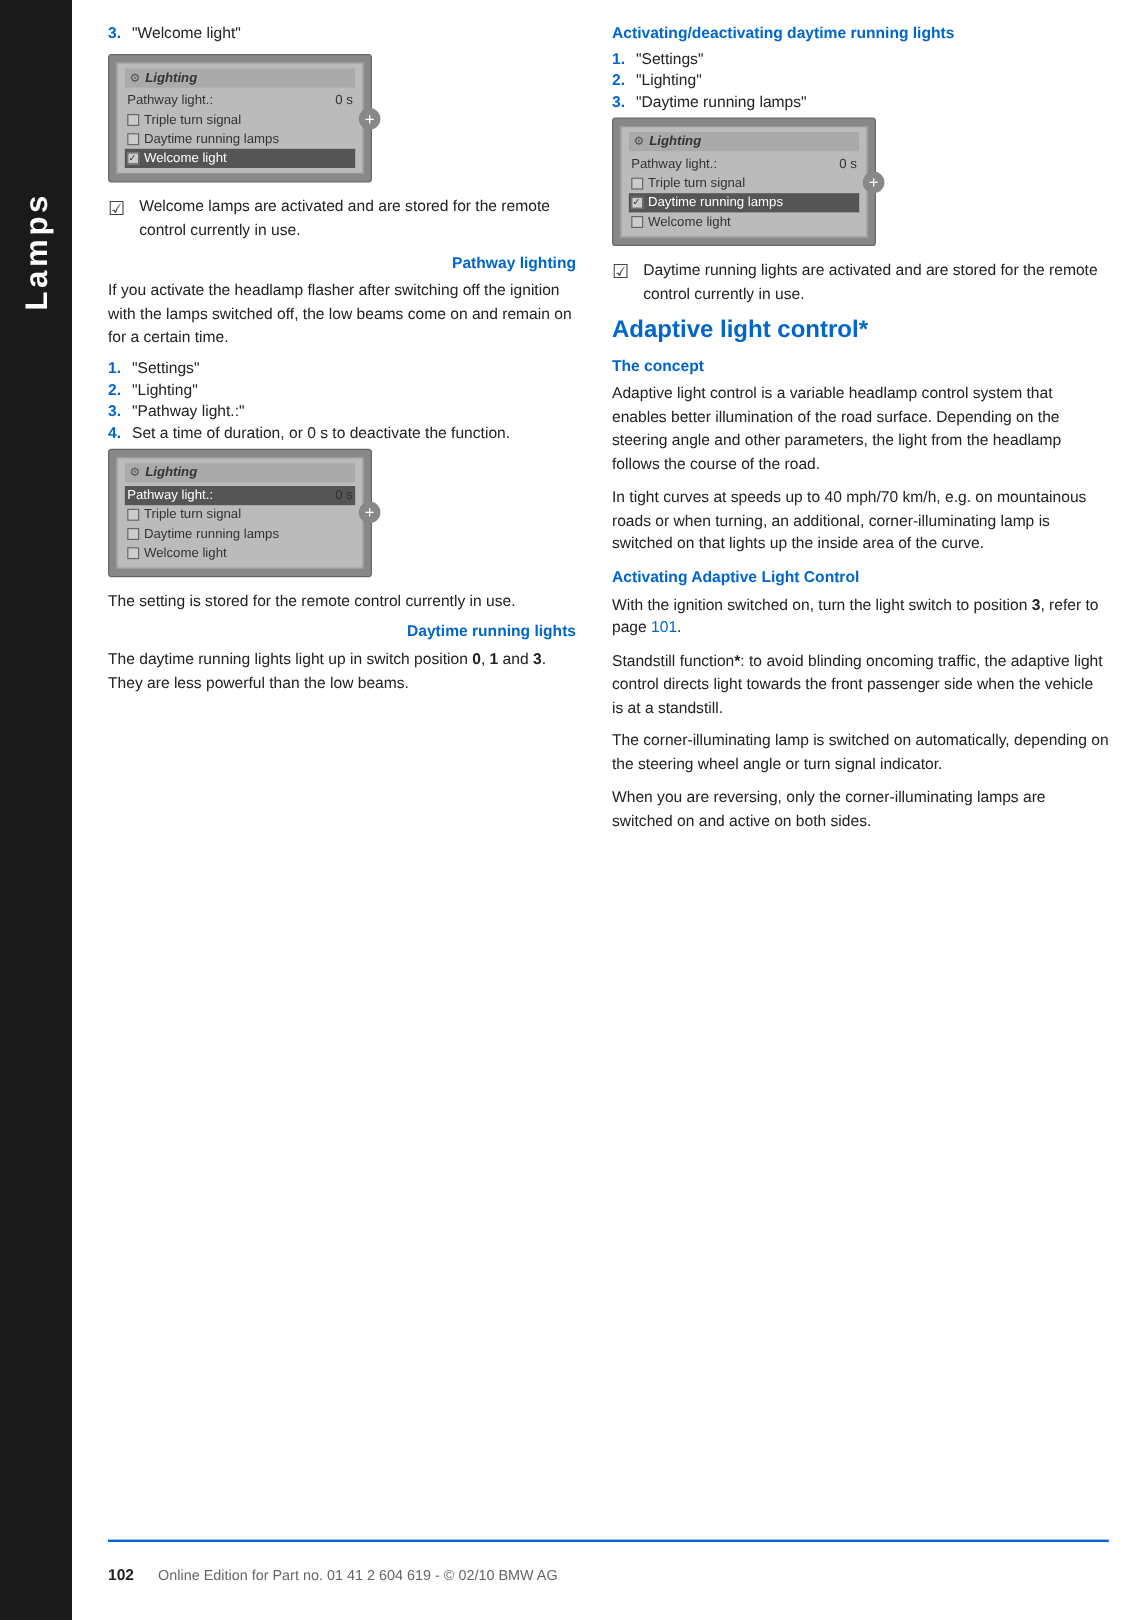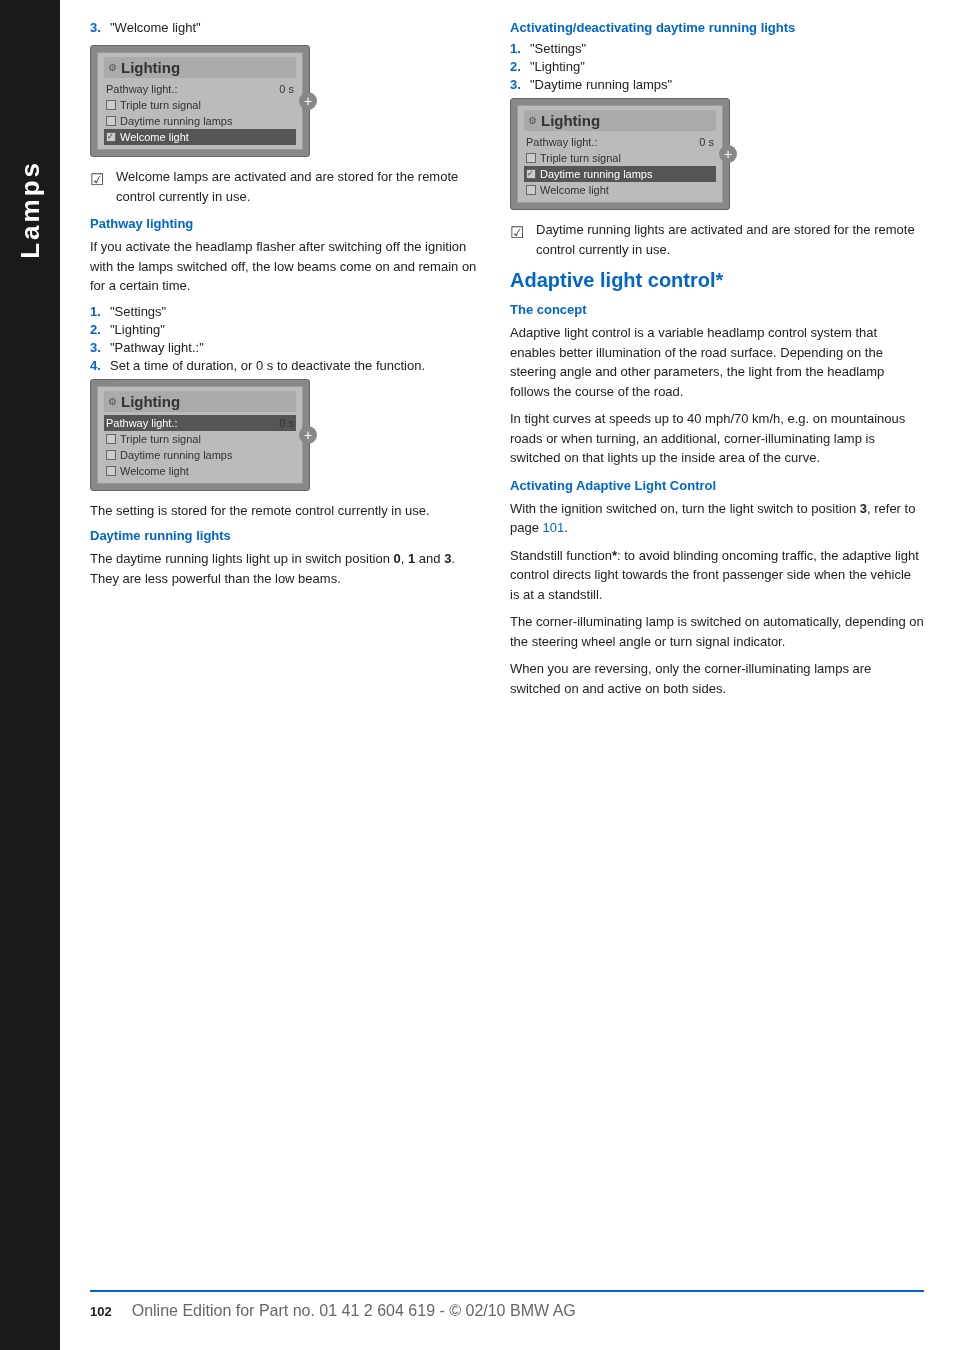--- a/index.html
+++ b/index.html
@@ -155,23 +155,24 @@
       padding: 2px 4px;
       margin-bottom: 3px;
     }
 
     .screen-title-icon {
       font-size: 10px;
       color: #555;
     }
 
     .screen-title-text {
-      font-size: 15px;
+      font-size: 11px;
       color: #333;
       font-weight: bold;
+      font-style: italic;
     }
 
     .screen-row {
       display: flex;
       justify-content: space-between;
       padding: 2px 2px;
       font-size: 11px;
       color: #333;
     }
 
@@ -221,40 +222,40 @@
       display: flex;
       align-items: center;
       justify-content: center;
       font-size: 14px;
       color: #fff;
     }
 
     
     .footer {
       border-top: 2px solid #0066cc;
-      padding-top: 10px;
+      padding-top: 20px;
       margin-top: 30px;
       display: flex;
       align-items: center;
       gap: 20px;
     }
 
     .page-num {
       font-size: 13px;
       color: #222;
       font-weight: bold;
     }
 
     .footer-text {
-      font-size: 16px;
+      font-size: 12px;
       color: #666;
     }
 
     .margin-top-sm { margin-top: 6px; }
-    .margin-top-md { margin-top: 4px; }
+    .margin-top-md { margin-top: 4px; text-align: right; }
 
     .welcome-step {
       display: flex;
       gap: 6px;
       margin-bottom: 10px;
       font-size: 13px;
     }
 
     .welcome-step-num {
       color: #0066cc;

